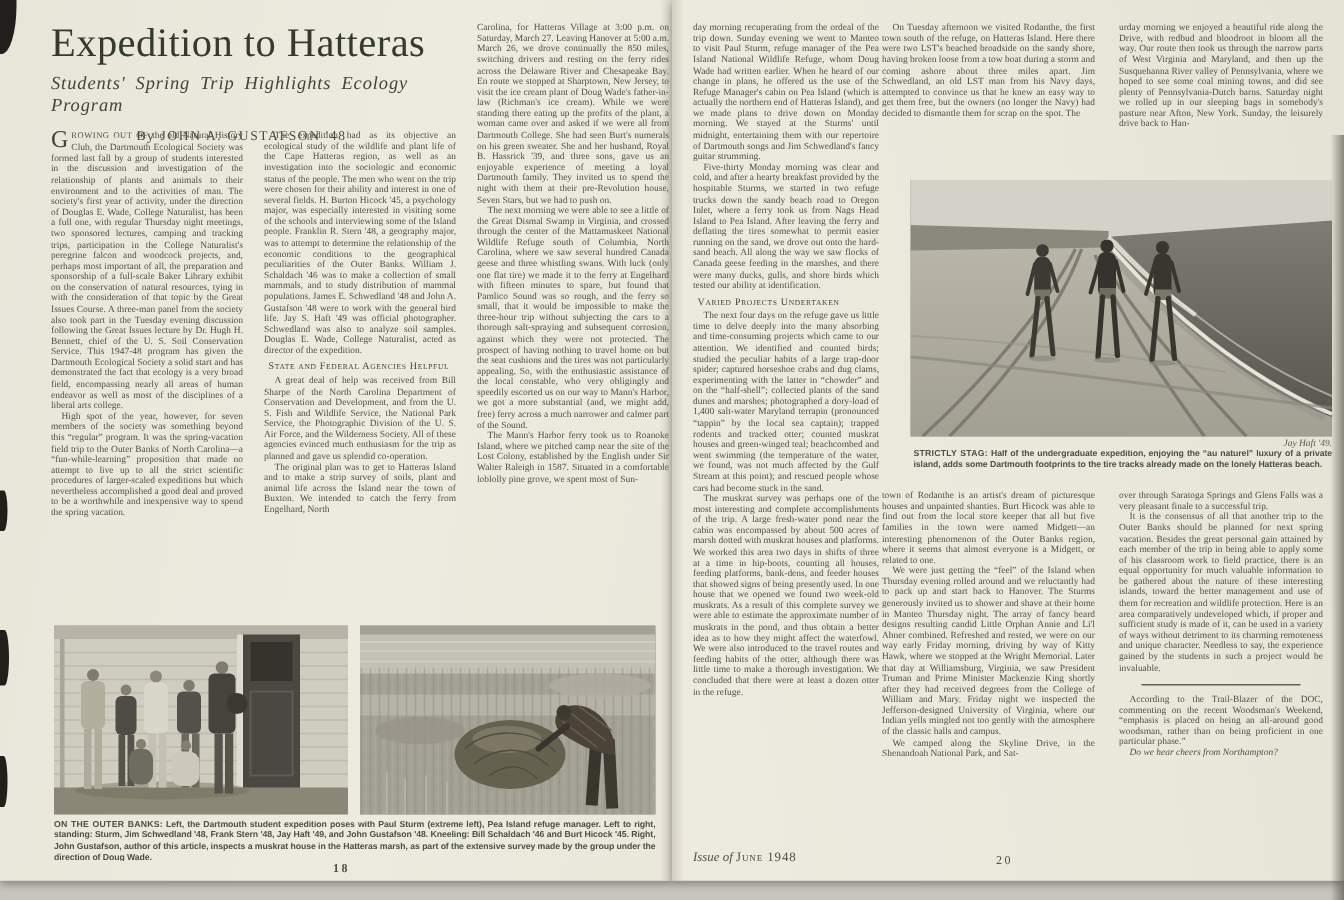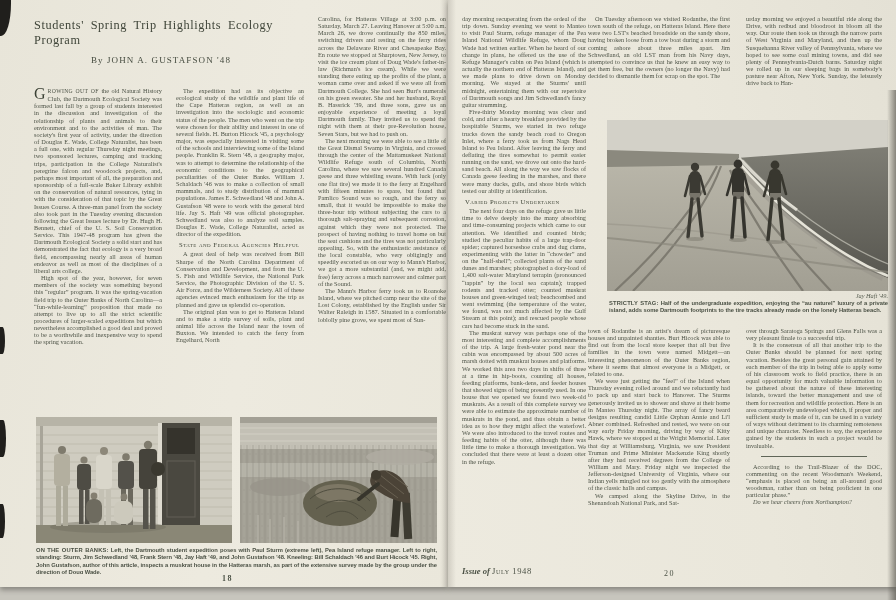--- a/index.html
+++ b/index.html
@@ -19,21 +19,21 @@
     background:linear-gradient(to right, rgba(58,56,50,0), rgba(58,56,50,.55)); }
   .scan-mark { position:absolute; background:#201f1c; }
   .mark1 { left:0; top:0;   width:11px; height:36px; border-radius:0 0 90% 0; }
   .mark2 { left:0; top:327; width:5px;  height:27px; border-radius:0 60% 60% 0; }
   .mark3 { left:0; top:420px; width:6px; height:37px; border-radius:0 55% 55% 0; }
   .mark4 { left:0; top:504px; width:5px; height:34px; border-radius:0 60% 60% 0; }
 
   
   .title-area { position:absolute; left:34px; top:13px; width:254px; color:#343a2f; }
   .article-title { font-size:27px; font-weight:400; letter-spacing:.3px; line-height:30px; }
-  .article-subtitle { margin-top:5px; font-size:12.3px; letter-spacing:.6px; word-spacing:3px; color:#40463a; }
+  .article-subtitle { margin-top:5px; font-size:12.3px; letter-spacing:.6px; word-spacing:3px; color:#40463a;font-style:italic; }
   .article-byline { margin-top:7px; font-size:9px; letter-spacing:1.1px; color:#464c40;text-align:center; }
 
   .body-col { position:absolute; font-size:6.3px; line-height:7.15px; color:#4c5246;
     text-align:justify; overflow:hidden; }
   .body-para { text-indent:7px; }
   .body-para.no-indent { text-indent:0; }
   .body-para.italic { font-style:italic; }
   .body-para.has-dropcap { text-indent:0; }
   .dropcap { float:left; font-size:16px; line-height:13.2px; padding-right:2px; color:#3c4236; }
   .lead-caps { font-size:5.7px; letter-spacing:.35px; }
@@ -45,29 +45,30 @@
   .photo svg { display:block; }
 
   .photo-caption { position:absolute; font-family:"Liberation Sans", sans-serif; font-weight:700;
     font-size:5.8px; line-height:7.4px; letter-spacing:-.05px; color:#4b5145; text-align:justify; }
   .caption-lead { letter-spacing:.15px; }
   .photo-credit { position:absolute; font-style:italic; font-size:6.3px; color:#565c4f; text-align:right; }
 
   .folio { position:absolute; font-size:8px; letter-spacing:1.6px; color:#4c5246; }
   .footer-mag { position:absolute; font-size:8px; letter-spacing:1.2px; color:#4c5246; }
   .footer-issue { position:absolute; font-size:8.6px; color:#4c5246; }
-  .footer-issue .it { font-style:italic;font-weight:bold; }
+  .footer-issue .it { font-style:italic; }
   .footer-issue .sc { font-variant:small-caps; letter-spacing:.6px; }
 </style>
 </head>
 <body>
 
 <div class="page page-left">
 
   <div class="title-area">
+    <div class="article-title">Expedition to Hatteras</div>
     <div class="article-subtitle">Students' Spring Trip Highlights Ecology Program</div>
     <div class="article-byline">By JOHN A. GUSTAFSON '48</div>
   </div>
 
   <div class="body-col" style="left:34px; top:87px; width:128px; height:316px;">
       <p class="body-para has-dropcap"><span class="dropcap">G</span><span class="lead-caps">ROWING OUT OF </span>the old Natural History Club, the Dartmouth Ecological Society was formed last fall by a group of students interested in the discussion and investigation of the relationship of plants and animals to their environment and to the activities of man. The society's first year of activity, under the direction of Douglas E. Wade, College Naturalist, has been a full one, with regular Thursday night meetings, two sponsored lectures, camping and tracking trips, participation in the College Naturalist's peregrine falcon and woodcock projects, and, perhaps most important of all, the preparation and sponsorship of a full-scale Baker Library exhibit on the conservation of natural resources, tying in with the consideration of that topic by the Great Issues Course. A three-man panel from the society also took part in the Tuesday evening discussion following the Great Issues lecture by Dr. Hugh H. Bennett, chief of the U. S. Soil Conservation Service. This 1947-48 program has given the Dartmouth Ecological Society a solid start and has demonstrated the fact that ecology is a very broad field, encompassing nearly all areas of human endeavor as well as most of the disciplines of a liberal arts college.</p>
       <p class="body-para">High spot of the year, however, for seven members of the society was something beyond this “regular” program. It was the spring-vacation field trip to the Outer Banks of North Carolina—a “fun-while-learning” proposition that made no attempt to live up to all the strict scientific procedures of larger-scaled expeditions but which nevertheless accomplished a good deal and proved to be a worthwhile and inexpensive way to spend the spring vacation.</p>
     </div>
   <div class="body-col" style="left:176px; top:87px; width:128px; height:322px;">
       <p class="body-para">The expedition had as its objective an ecological study of the wildlife and plant life of the Cape Hatteras region, as well as an investigation into the sociologic and economic status of the people. The men who went on the trip were chosen for their ability and interest in one of several fields. H. Burton Hicock '45, a psychology major, was especially interested in visiting some of the schools and interviewing some of the Island people. Franklin R. Stern '48, a geography major, was to attempt to determine the relationship of the economic conditions to the geographical peculiarities of the Outer Banks. William J. Schaldach '46 was to make a collection of small mammals, and to study distribution of mammal populations. James E. Schwedland '48 and John A. Gustafson '48 were to work with the general bird life. Jay S. Haft '49 was official photographer. Schwedland was also to analyze soil samples. Douglas E. Wade, College Naturalist, acted as director of the expedition.</p>
@@ -258,21 +259,21 @@
       <p class="body-para">We camped along the Skyline Drive, in the Shenandoah National Park, and Sat-</p>
     </div>
   <div class="body-col" style="left:298px; top:327px; width:136px; height:236px;">
       <p class="body-para no-indent">over through Saratoga Springs and Glens Falls was a very pleasant finale to a successful trip.</p>
       <p class="body-para">It is the consensus of all that another trip to the Outer Banks should be planned for next spring vacation. Besides the great personal gain attained by each member of the trip in being able to apply some of his classroom work to field practice, there is an equal opportunity for much valuable information to be gathered about the nature of these interesting islands, toward the better management and use of them for recreation and wildlife protection. Here is an area comparatively undeveloped which, if proper and sufficient study is made of it, can be used in a variety of ways without detriment to its charming remoteness and unique character. Needless to say, the experience gained by the students in such a project would be invaluable.</p>
       <div class="text-rule"></div>
       <p class="body-para">According to the Trail-Blazer of the DOC, commenting on the recent Woodsman's Weekend, “emphasis is placed on being an all-around good woodsman, rather than on being proficient in one particular phase.”</p>
       <p class="body-para italic">Do we hear cheers from Northampton?</p>
     </div>
 
-  <div class="footer-issue" style="left:14px; top:566px;"><span class="it">Issue of </span><span class="sc">July 1948</span></div>
+  <div class="footer-issue" style="left:14px; top:566px;"><span class="it">Issue of </span><span class="sc">June 1948</span></div>
   <div class="folio" style="left:216px; top:569px;">20</div>
 </div>
 
 <div class="gutter-shadow"></div>
 <div class="right-edge"></div>
 <div class="scan-mark mark1"></div>
 <div class="scan-mark mark2" style="top:327px;"></div>
 <div class="scan-mark mark3" style="top:420px;"></div>
 <div class="scan-mark mark4" style="top:504px;"></div>
 

